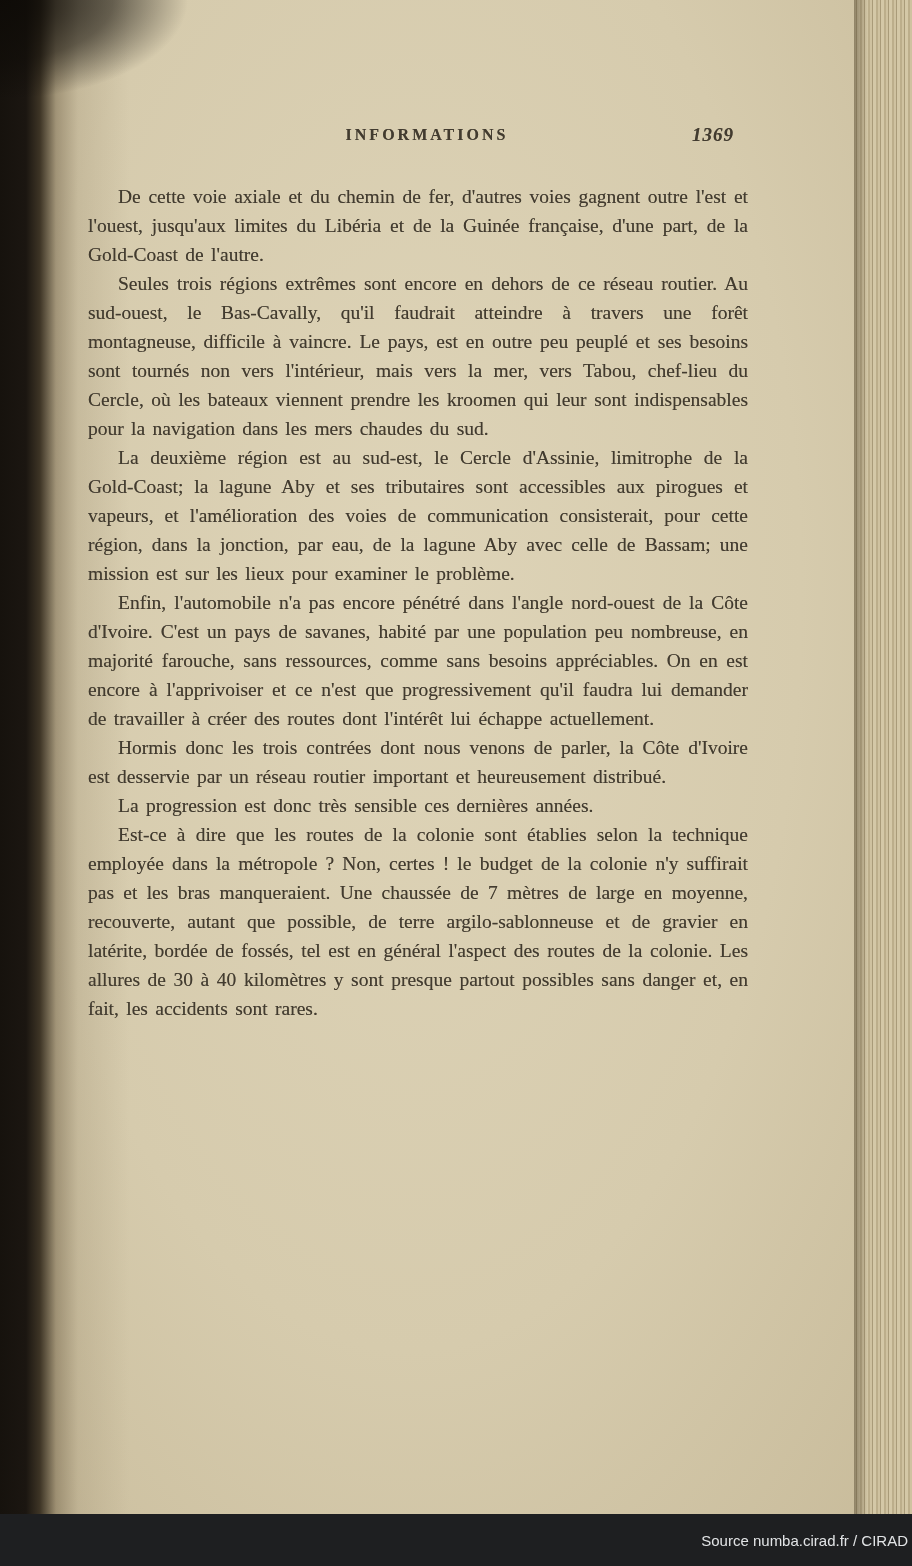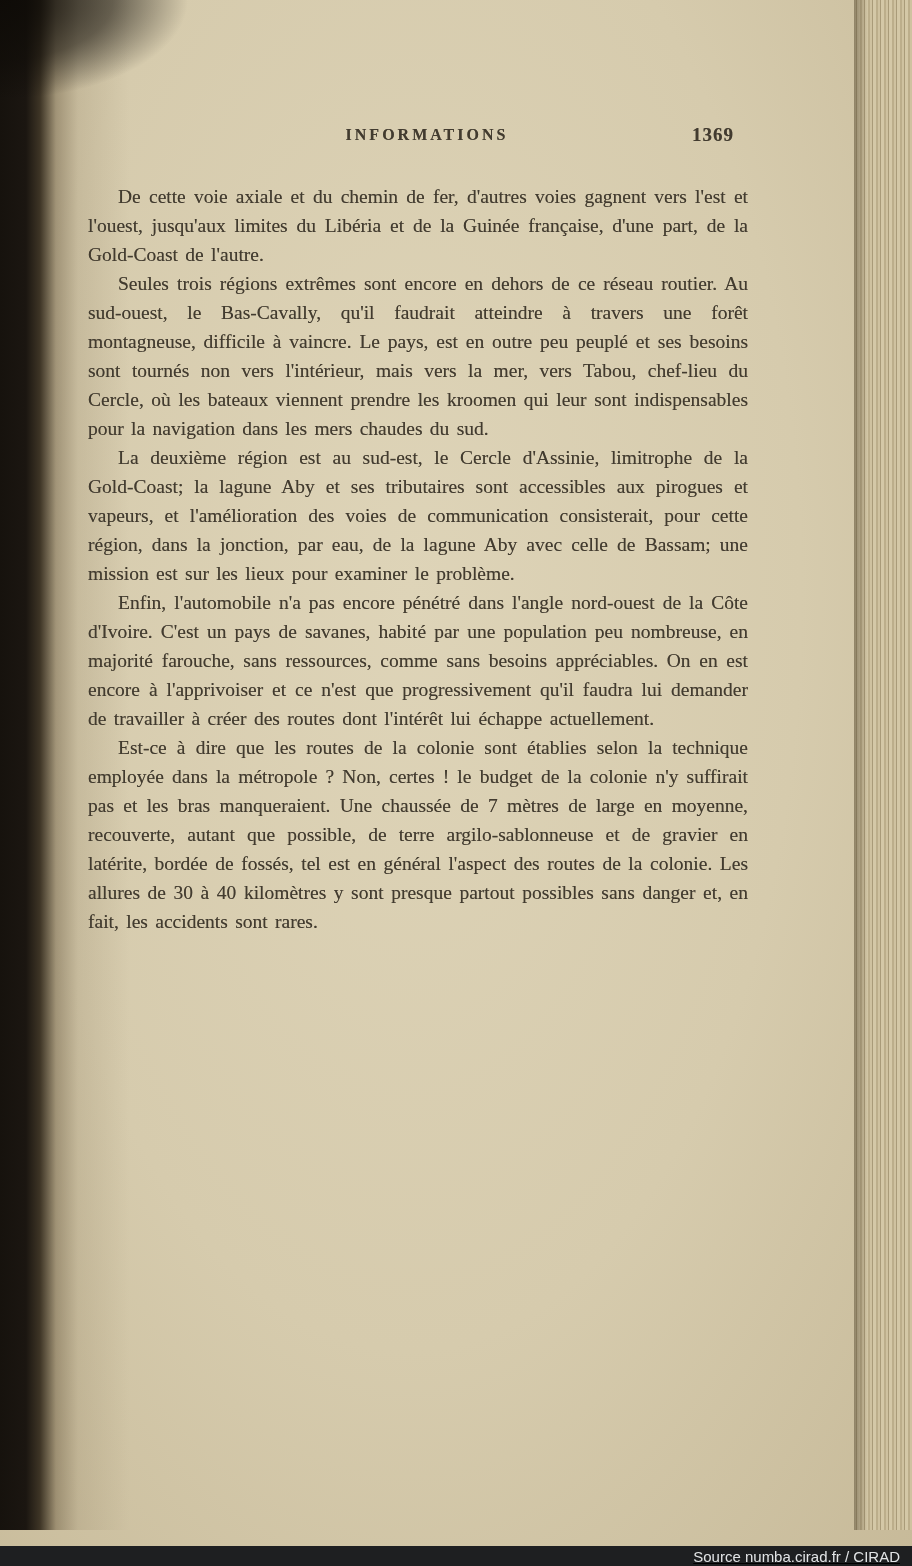--- a/index.html
+++ b/index.html
@@ -78,42 +78,42 @@
     font-weight: bold;
     letter-spacing: 3px;
   }
   .page-number {
     position: absolute;
     right: 14px;
     top: -2px;
     font-size: 19px;
     font-weight: bold;
     letter-spacing: 1px;
+    font-style: italic;
   }
   .body-text p {
     margin: 0;
     text-indent: 30px;
     font-size: 19.5px;
     line-height: 29px;
     text-align: justify;
     word-spacing: 2.5px;
   }
 
   
   .source-bar {
     position: absolute;
     left: 0; right: 0; bottom: 0;
-    height: 20px;
+    height: 52px;
     background: #1e1f21;
     display: flex;
     align-items: center;
     justify-content: flex-end;
-    padding-right: 12px;
+    padding-right: 4px;
     box-sizing: border-box;
-    text-decoration: underline;
   }
   .source-bar span {
     color: #e2e4e6;
     font-family: "Liberation Sans", sans-serif;
     font-size: 15px;
   }
 </style>
 </head>
 <body>
 
@@ -124,24 +124,26 @@
   <div class="page-edges"></div>
 
   <div class="page-content">
 
     <header class="page-header">
       <span class="running-title">INFORMATIONS</span>
       <span class="page-number">1369</span>
     </header>
 
     <main class="body-text">
-      <p>De cette voie axiale et du chemin de fer, d'autres voies gagnent vers l'est et l'ouest, jusqu'aux limites du Libéria et de la Guinée française, d'une part, de la Gold-Coast de l'autre.</p>
+      <p>De cette voie axiale et du chemin de fer, d'autres voies gagnent outre l'est et l'ouest, jusqu'aux limites du Libéria et de la Guinée française, d'une part, de la Gold-Coast de l'autre.</p>
       <p>Seules trois régions extrêmes sont encore en dehors de ce réseau routier. Au sud-ouest, le Bas-Cavally, qu'il faudrait atteindre à travers une forêt montagneuse, difficile à vaincre. Le pays, est en outre peu peuplé et ses besoins sont tournés non vers l'intérieur, mais vers la mer, vers Tabou, chef-lieu du Cercle, où les bateaux viennent prendre les kroomen qui leur sont indispensables pour la navigation dans les mers chaudes du sud.</p>
       <p>La deuxième région est au sud-est, le Cercle d'Assinie, limitrophe de la Gold-Coast; la lagune Aby et ses tributaires sont accessibles aux pirogues et vapeurs, et l'amélioration des voies de communication consisterait, pour cette région, dans la jonction, par eau, de la lagune Aby avec celle de Bassam; une mission est sur les lieux pour examiner le problème.</p>
       <p>Enfin, l'automobile n'a pas encore pénétré dans l'angle nord-ouest de la Côte d'Ivoire. C'est un pays de savanes, habité par une population peu nombreuse, en majorité farouche, sans ressources, comme sans besoins appréciables. On en est encore à l'apprivoiser et ce n'est que progressivement qu'il faudra lui demander de travailler à créer des routes dont l'intérêt lui échappe actuellement.</p>
+      <p>Hormis donc les trois contrées dont nous venons de parler, la Côte d'Ivoire est desservie par un réseau routier important et heureusement distribué.</p>
+      <p>La progression est donc très sensible ces dernières années.</p>
       <p>Est-ce à dire que les routes de la colonie sont établies selon la technique employée dans la métropole ? Non, certes ! le budget de la colonie n'y suffirait pas et les bras manqueraient. Une chaussée de 7 mètres de large en moyenne, recouverte, autant que possible, de terre argilo-sablonneuse et de gravier en latérite, bordée de fossés, tel est en général l'aspect des routes de la colonie. Les allures de 30 à 40 kilomètres y sont presque partout possibles sans danger et, en fait, les accidents sont rares.</p>
     </main>
 
   </div>
 
   <footer class="source-bar">
     <span>Source numba.cirad.fr / CIRAD</span>
   </footer>
 
 </div>

